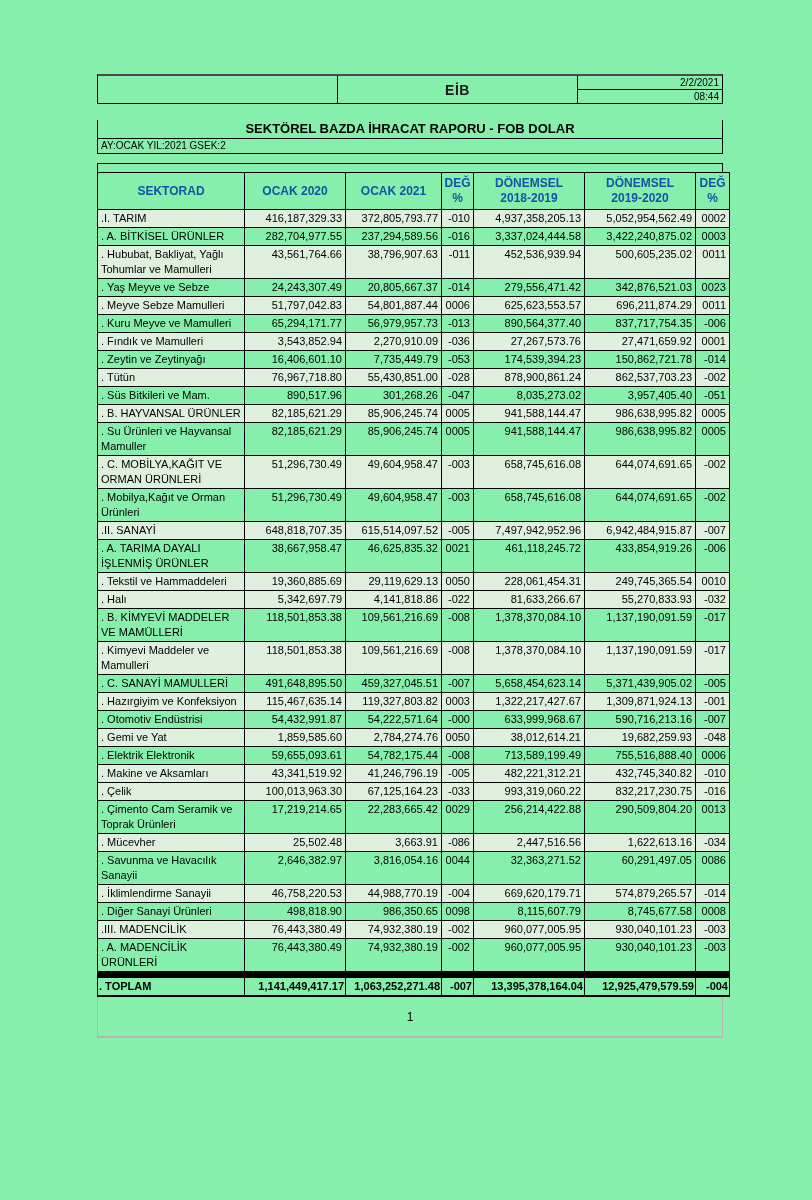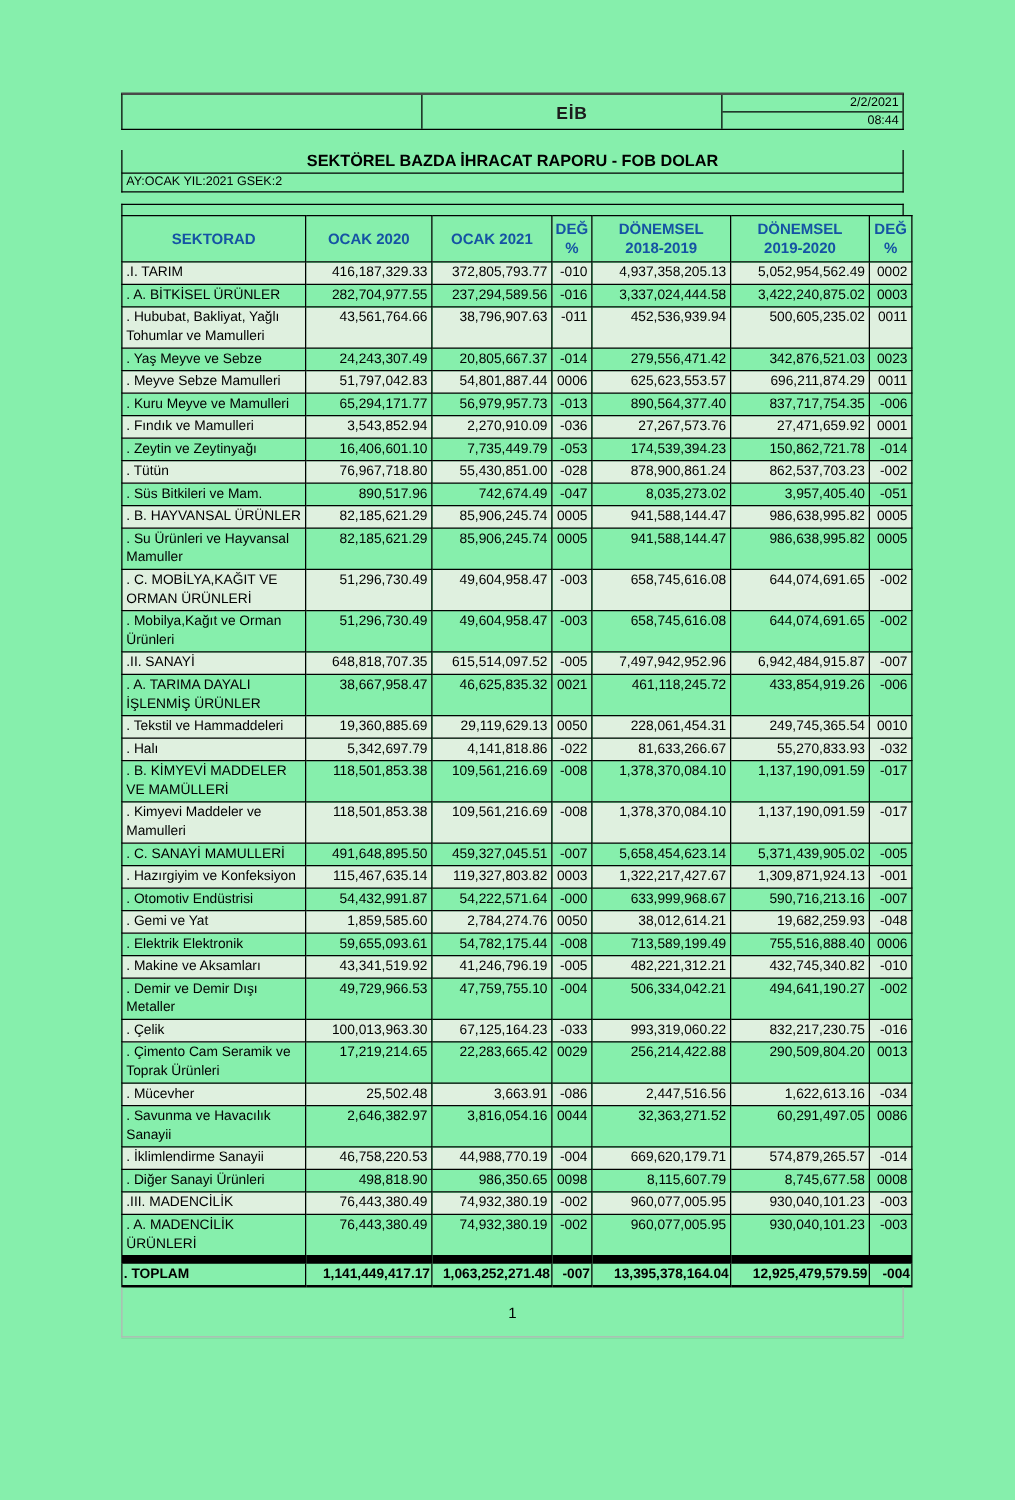--- a/index.html
+++ b/index.html
@@ -163,21 +163,21 @@
             <td class="num">76,967,718.80</td>
             <td class="num">55,430,851.00</td>
             <td class="num">-028</td>
             <td class="num">878,900,861.24</td>
             <td class="num">862,537,703.23</td>
             <td class="num">-002</td>
           </tr>
           <tr>
             <td class="name">. Süs Bitkileri ve Mam.</td>
             <td class="num">890,517.96</td>
-            <td class="num">742,674.49</td>
+            <td class="num">301,268.26</td>
             <td class="num">-047</td>
             <td class="num">8,035,273.02</td>
             <td class="num">3,957,405.40</td>
             <td class="num">-051</td>
           </tr>
           <tr class="green">
             <td class="name">. B. HAYVANSAL ÜRÜNLER</td>
             <td class="num">82,185,621.29</td>
             <td class="num">85,906,245.74</td>
             <td class="num">0005</td>
@@ -312,29 +312,20 @@
             <td class="num">0006</td>
           </tr>
           <tr class="green">
             <td class="name">. Makine ve Aksamları</td>
             <td class="num">43,341,519.92</td>
             <td class="num">41,246,796.19</td>
             <td class="num">-005</td>
             <td class="num">482,221,312.21</td>
             <td class="num">432,745,340.82</td>
             <td class="num">-010</td>
-          </tr>
-          <tr>
-            <td class="name">. Demir ve Demir Dışı Metaller</td>
-            <td class="num">49,729,966.53</td>
-            <td class="num">47,759,755.10</td>
-            <td class="num">-004</td>
-            <td class="num">506,334,042.21</td>
-            <td class="num">494,641,190.27</td>
-            <td class="num">-002</td>
           </tr>
           <tr class="green">
             <td class="name">. Çelik</td>
             <td class="num">100,013,963.30</td>
             <td class="num">67,125,164.23</td>
             <td class="num">-033</td>
             <td class="num">993,319,060.22</td>
             <td class="num">832,217,230.75</td>
             <td class="num">-016</td>
           </tr>

